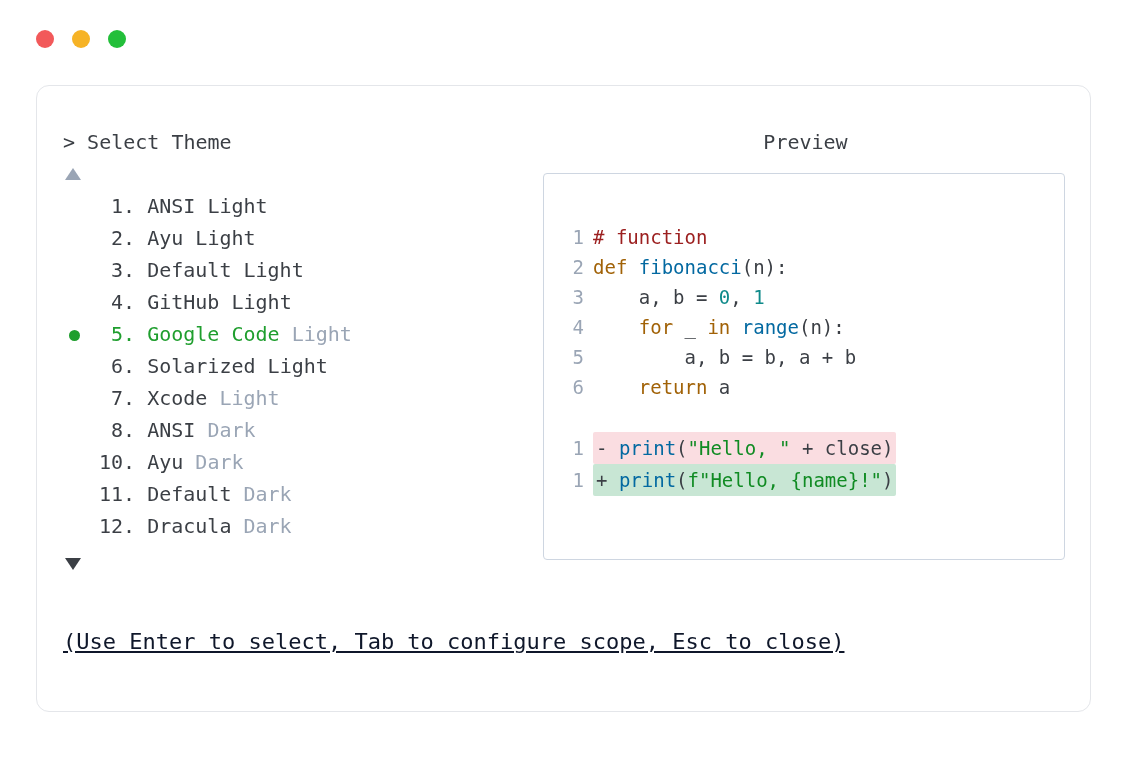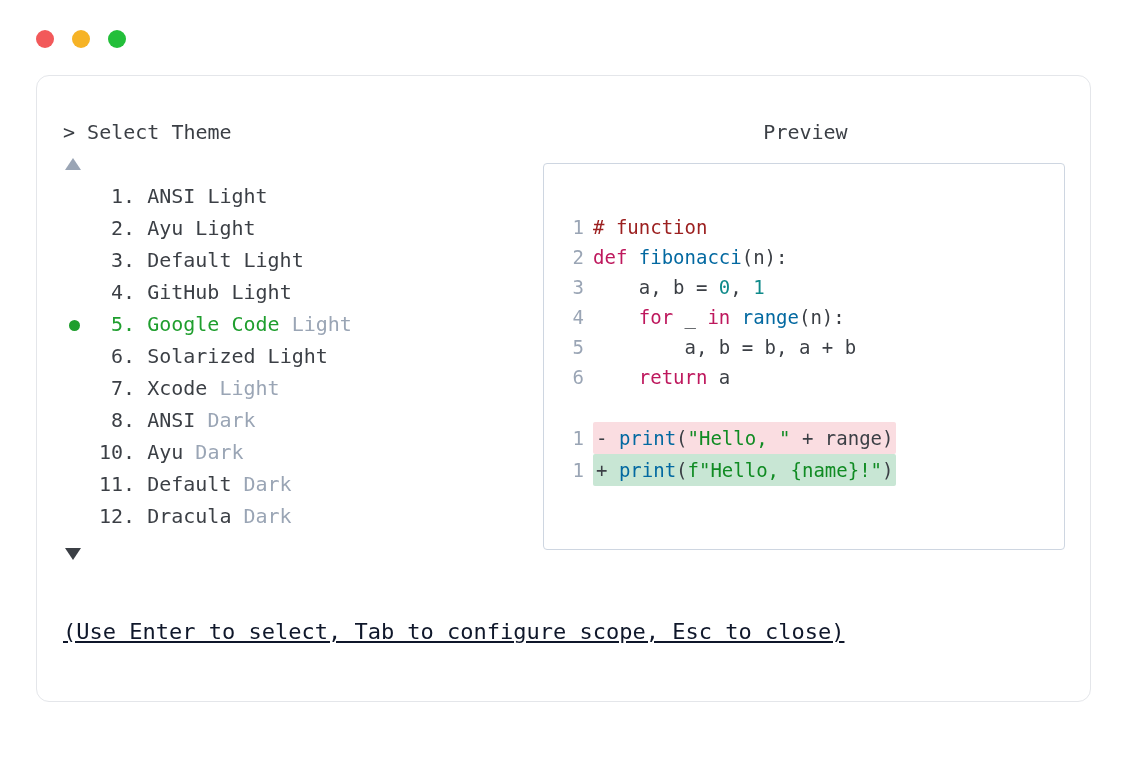--- a/index.html
+++ b/index.html
@@ -29,21 +29,21 @@
     border-radius: 50%;
   }
   .dot.red    { background: #f2595a; }
   .dot.yellow { background: #f6b326; }
   .dot.green  { background: #23bf3a; }
 
   
   .card {
     position: absolute;
     left: 36px;
-    top: 75px;
+    top: 85px;
     width: 1055px;
     height: 627px;
     box-sizing: border-box;
     background: #ffffff;
     border: 1px solid #e4e6ea;
     border-radius: 13px;
   }
 
   .card-inner {
     position: relative;
@@ -164,21 +164,21 @@
   .ln {
     display: inline-block;
     width: 22px;
     text-align: right;
     color: #9aa5b5;
     margin-right: 9px;
   }
   .code-gap { height: 30px; }
 
   .seg-comment  { color: #9c2020; margin-top: 20px; }
-  .seg-keyword  { color: #be185d; }
+  .seg-keyword  { color: #a16207; }
   .seg-func     { color: #0369a1; }
   .seg-number   { color: #0f8a8a; }
   .seg-string   { color: #108b23; }
   .seg-plain    { color: #3b3f45; }
   .seg-punct    { color: #3b3f45; }
 
   .diff-line { white-space: pre; }
   .diff-body {
     display: inline-block;
     padding: 1px 3px;
@@ -230,20 +230,20 @@
         <div id="code-block">
             <div class="code-line"><span class="ln">1</span><span class="seg-comment"># function</span></div>
             <div class="code-line"><span class="ln">2</span><span class="seg-keyword">def </span><span class="seg-func">fibonacci</span><span class="seg-punct">(n):</span></div>
             <div class="code-line"><span class="ln">3</span><span class="seg-plain">    a, b = </span><span class="seg-number">0</span><span class="seg-plain">, </span><span class="seg-number">1</span></div>
             <div class="code-line"><span class="ln">4</span><span class="seg-plain">    </span><span class="seg-keyword">for </span><span class="seg-plain">_ </span><span class="seg-keyword">in </span><span class="seg-func">range</span><span class="seg-punct">(n):</span></div>
             <div class="code-line"><span class="ln">5</span><span class="seg-plain">        a, b = b, a + b</span></div>
             <div class="code-line"><span class="ln">6</span><span class="seg-plain">    </span><span class="seg-keyword">return </span><span class="seg-plain">a</span></div>
           </div>
         <div class="code-gap"></div>
         <div id="diff-block">
-            <div class="code-line diff-line diff-del"><span class="ln">1</span><span class="diff-body"><span class="diff-sign">- </span><span class="seg-func">print</span><span class="seg-punct">(</span><span class="seg-string">"Hello, "</span><span class="seg-plain"> + range)</span></span></div>
+            <div class="code-line diff-line diff-del"><span class="ln">1</span><span class="diff-body"><span class="diff-sign">- </span><span class="seg-func">print</span><span class="seg-punct">(</span><span class="seg-string">"Hello, "</span><span class="seg-plain"> + close)</span></span></div>
             <div class="code-line diff-line diff-add"><span class="ln">1</span><span class="diff-body"><span class="diff-sign">+ </span><span class="seg-func">print</span><span class="seg-punct">(</span><span class="seg-string">f"Hello, {name}!"</span><span class="seg-punct">)</span></span></div>
           </div>
       </div>
     </div>
 
   </div>
 </div>
 
 </body></html>

